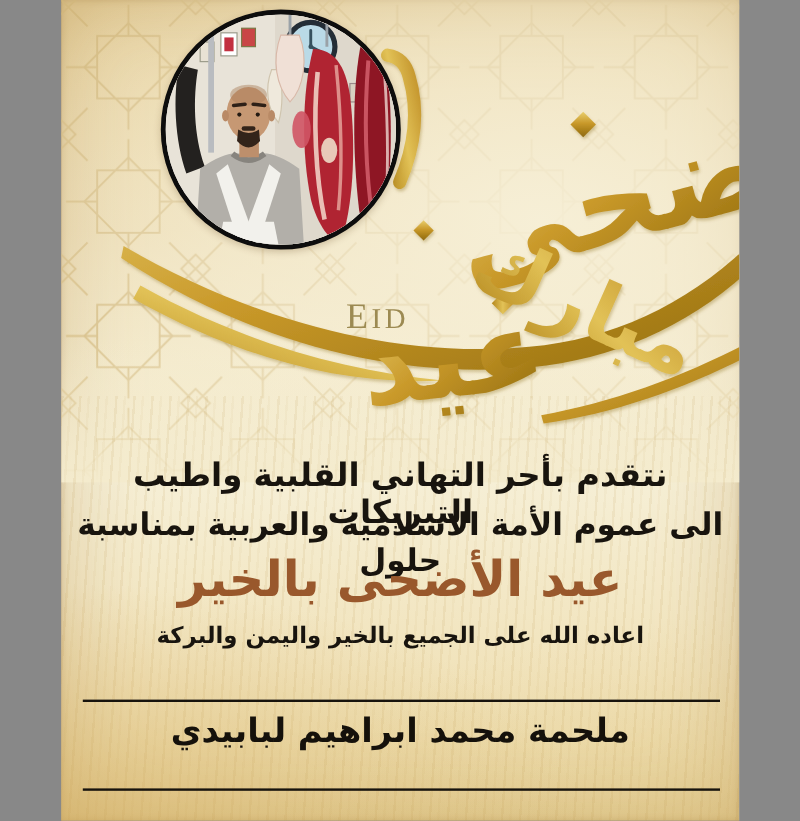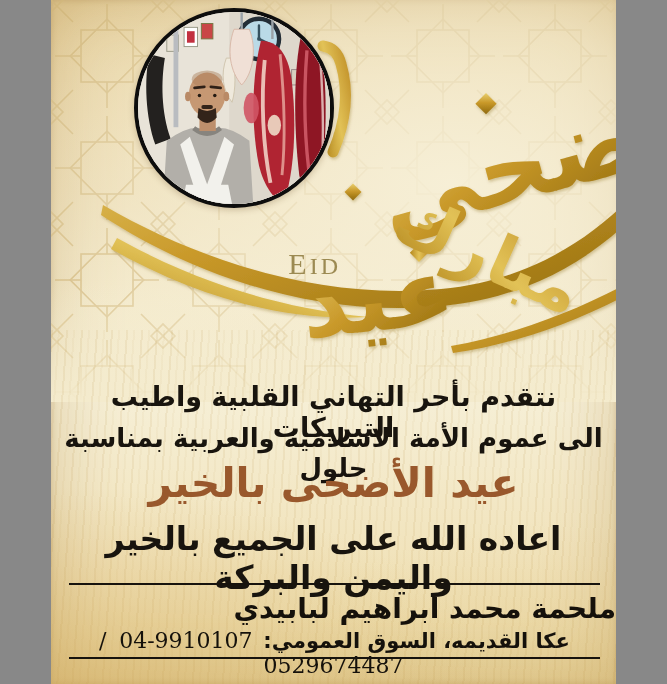--- a/index.html
+++ b/index.html
@@ -45,27 +45,27 @@
   .eng-line::first-letter{font-size:30px;}
 
   .ar-line{
     position:absolute;left:0;right:0;text-align:center;
     direction:rtl;color:#18140e;font-weight:bold;
     font-family:"DejaVu Sans",sans-serif;
   }
   .l1{top:381px;font-size:27px;}
   .l2{top:423px;font-size:26px;}
   .headline{top:459px;font-size:41px;color:#99582c;}
-  .l3{top:519px;font-size:33px;}
+  .l3{top:519px;font-size:19px;}
 
   .rule{position:absolute;left:18px;right:16px;height:2px;background:#17130d;}
   .rule1{top:583px;}
   .rule2{top:657px;}
   .biz{
-    position:absolute;left:0;right:0;top:592px;direction:rtl;
+    position:absolute;left:0;right:0;top:592px;text-align:center;direction:rtl;
     font-size:28px;font-weight:bold;color:#15110b;
     font-family:"DejaVu Sans",sans-serif;
   }
   .addr{
     position:absolute;left:0;right:0;top:628px;text-align:center;direction:rtl;
     font-size:21px;color:#15110b;font-family:"DejaVu Sans",sans-serif;
   }
   .addr .lbl{font-weight:bold;}
   .addr .num{
     direction:ltr;unicode-bidi:isolate;display:inline-block;
@@ -210,21 +210,15 @@
     <div class="eng-line">EID</div>
   </div>
 
   <div class="ar-line l1">نتقدم بأحر التهاني القلبية واطيب التبريكات</div>
   <div class="ar-line l2">الى عموم الأمة الاسلامية والعربية بمناسبة حلول</div>
   <div class="ar-line headline">عيد الأضحى بالخير</div>
   <div class="ar-line l3">اعاده الله على الجميع بالخير واليمن والبركة</div>
 
   <div class="rule rule1"></div>
   <div class="biz">ملحمة محمد ابراهيم لبابيدي</div>
-  <div class="addr">
-    <span class="lbl">عكا القديمه، السوق العمومي:</span>
-    <span class="num">04-9910107</span>
-    <span class="sep">/</span>
-    <span class="num">0529674487</span>
-  </div>
   <div class="rule rule2"></div>
 
 </div>
 
 </body></html>

